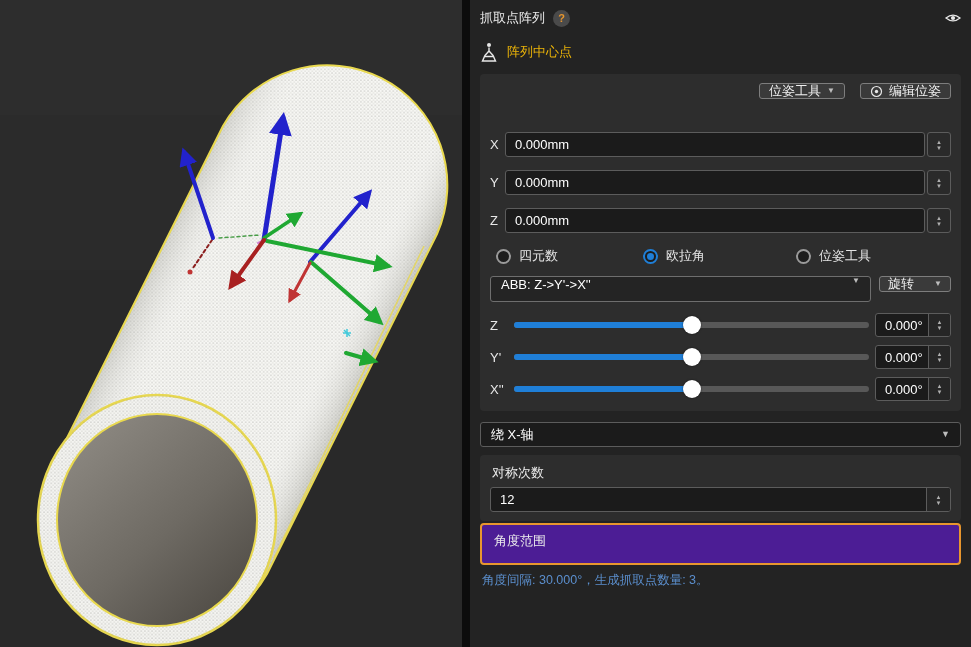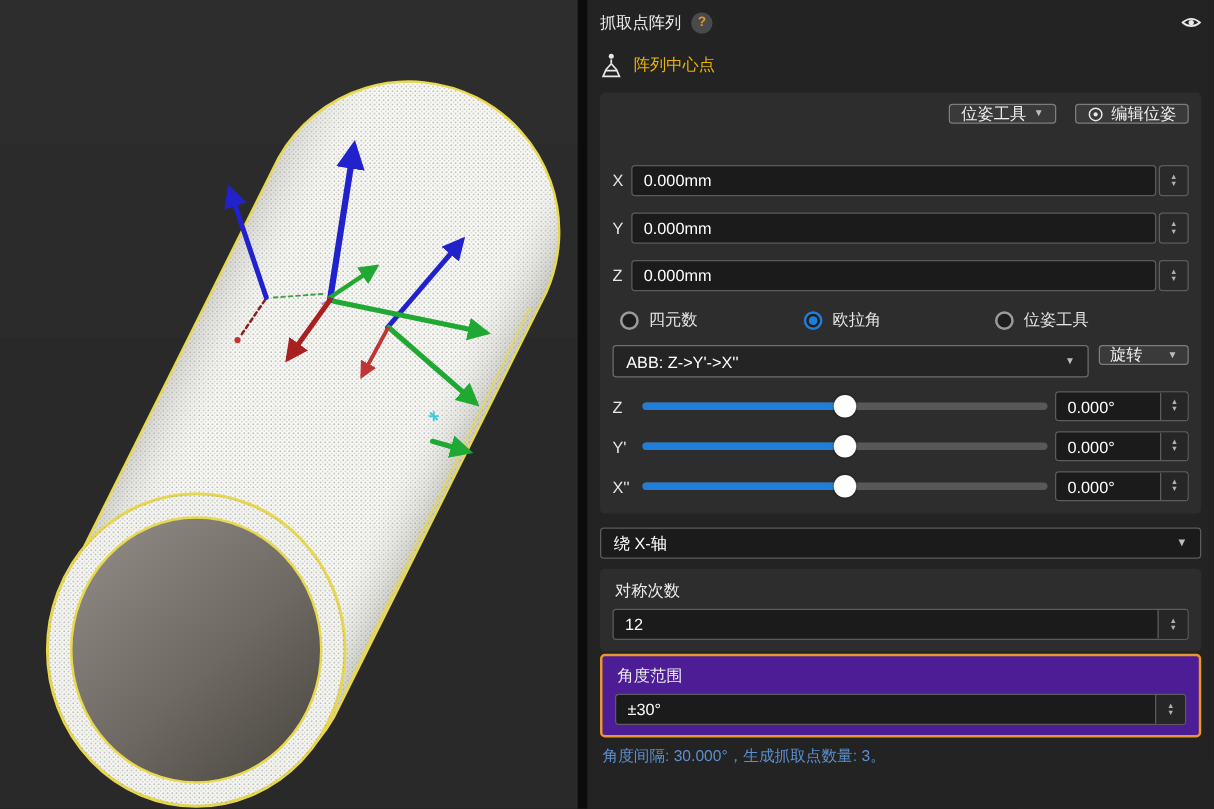--- a/index.html
+++ b/index.html
@@ -79,38 +79,38 @@
     border:2px solid #9a9a9a; background:#1d1d1d; position:relative;
   }
   .radio-item.selected .radio-circle { border-color: var(--accent-blue,#1f7fd8); }
   .radio-item.selected .radio-circle::after {
     content:""; position:absolute; inset:2px; border-radius:50%;
     background: var(--accent-blue,#1f7fd8);
   }
 
   .euler-row { display:flex; gap:8px; height:26px; margin-bottom:12px; }
   .dropdown {
-    flex:1; display:flex; align-items:center; padding:0 10px;
+    flex:1; display:flex; padding:0 10px;
     background:#242424; border:1px solid #6e6e6e; border-radius:3px;
     color:#fff; cursor:pointer;
   }
   .dropdown .caret { margin-left:auto; }
   .rotate-btn { width:72px; justify-content:space-between; padding:0 8px; }
 
   .slider-row { display:flex; align-items:center; height:22px; margin-bottom:10px; }
   .slider-row .axis { width:24px; color:#e8e8e8; flex:none; }
   .slider { position:relative; flex:1; height:18px; cursor:pointer; }
   .slider .track { position:absolute; left:0; right:0; top:6px; height:6px; background:#585858; border-radius:3px; }
   .slider .fill { position:absolute; left:0; top:6px; height:6px; background:var(--accent-blue,#1f7fd8); border-radius:3px; width:50%; }
   .slider .handle {
     position:absolute; top:0; left:50%; width:18px; height:18px; margin-left:-9px;
     background:#fff; border-radius:50%; box-shadow:0 0 2px rgba(0,0,0,.6);
   }
   .valbox {
-    width:107px; height:24px; margin-left:6px; flex:none;
+    width:76px; height:24px; margin-left:6px; flex:none;
     background:#1b1b1b; border:1px solid #5c5c5c; border-radius:3px;
     display:flex; align-items:stretch; overflow:hidden;
   }
   .valbox .num { flex:1; display:flex; align-items:center; padding-left:9px; color:#fff; }
   .valbox .spin {
     width:22px; border-left:1px solid #5c5c5c; background:#262626;
     display:flex; flex-direction:column; align-items:center; justify-content:center; cursor:pointer;
   }
   .valbox .spin span { font-size:6px; color:#b0b0b0; line-height:6px; }
 
@@ -382,26 +382,17 @@
         <div class="spin">
             <span>▲</span>
             <span>▼</span>
           </div>
       </div>
     </div>
   </div>
 
   <div class="groupbox sub-box highlight-box">
     <div class="sub-label">角度范围</div>
-    <div class="input-row">
-      <div class="wide-input">
-        <span class="num">±30°</span>
-        <div class="spin">
-            <span>▲</span>
-            <span>▼</span>
-          </div>
-      </div>
-    </div>
   </div>
 
   <div class="hint">角度间隔: 30.000°，生成抓取点数量: 3。</div>
 
 </div>
 
 </body></html>

